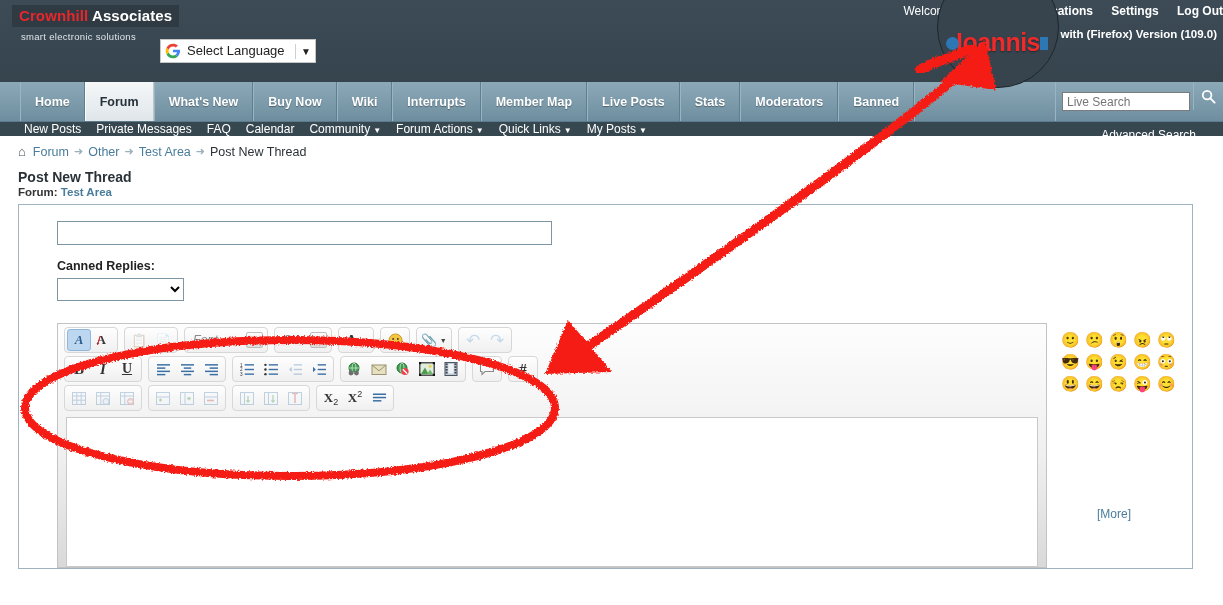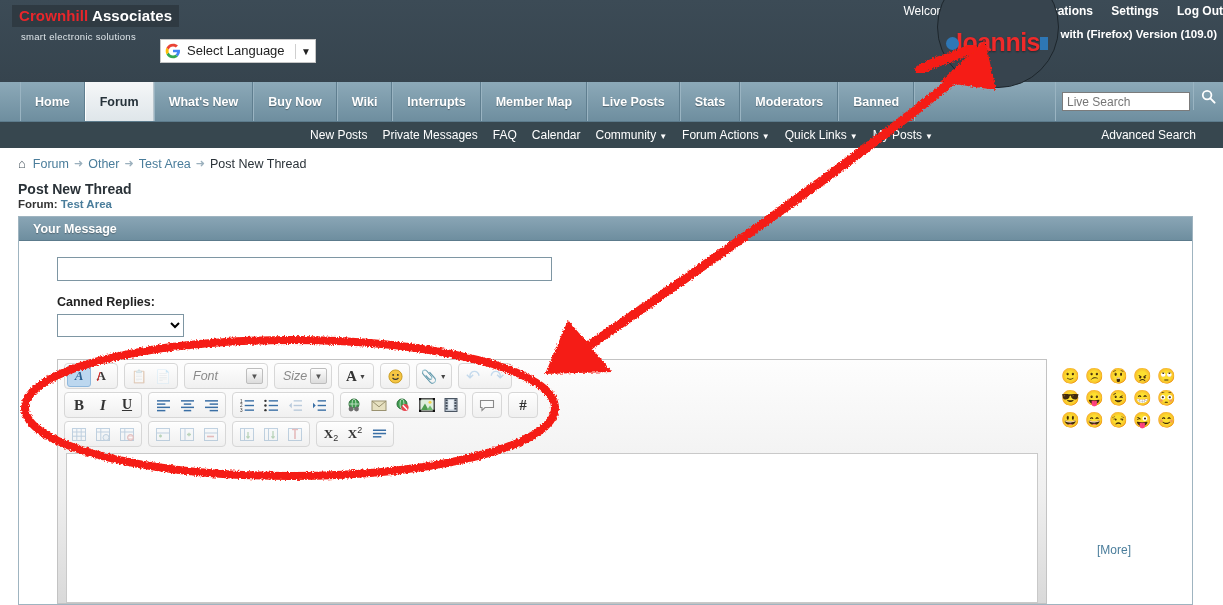--- a/index.html
+++ b/index.html
@@ -115,25 +115,24 @@
   }
   .search-btn {
     width: 30px; height: 28px;
     display: flex; align-items: center; justify-content: center;
     border-left: 1px solid #9ab4c2;
     cursor: pointer;
   }
 
   
   .subnav {
-    height: 26px; background: #37474f;
+    height: 14px; background: #37474f;
     display: flex; align-items: center;
-    padding-left: 35px;
+    padding-left: 24px;
     position: relative;
-    justify-content: center;
   }
   .subnav a {
     color: #ffffff; font-size: 12px; text-decoration: none;
     margin-right: 15px; white-space: nowrap; cursor: pointer;
   }
   .subnav .caret { font-size: 8px; margin-left: 3px; }
   .adv-search {
     position: absolute; right: 12px; top: 6px;
     color: #fff; font-size: 12px; text-decoration: none; cursor: pointer;
   }
@@ -382,21 +381,20 @@
     <span class="cur">Post New Thread</span>
   </div>
 
   <div class="ptitle">Post New Thread</div>
   <div class="psub">
     <span>Forum:</span>
     <a>Test Area</a>
   </div>
 
   <div class="panel">
-    <div class="panel-head">Your Message</div>
     <div class="panel-body">
 
       <input class="title-input" type="text" value="" style="">
 
       <div class="fld-label canned-label">Canned Replies:</div>
       <select class="canned-select">
         <option></option>
       </select>
 
       

